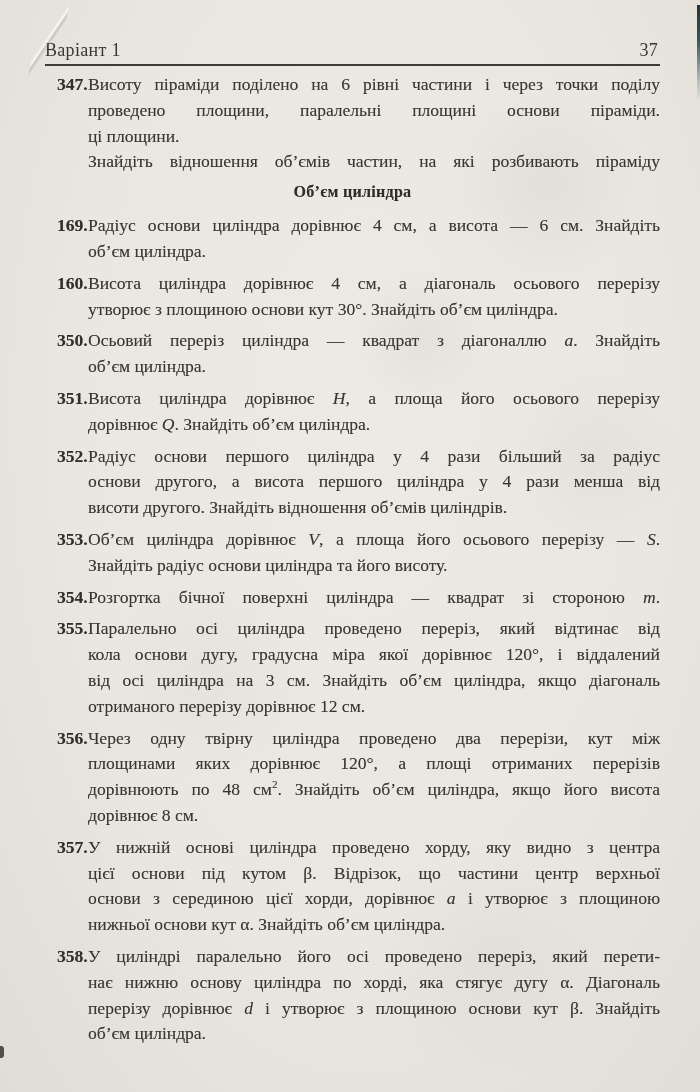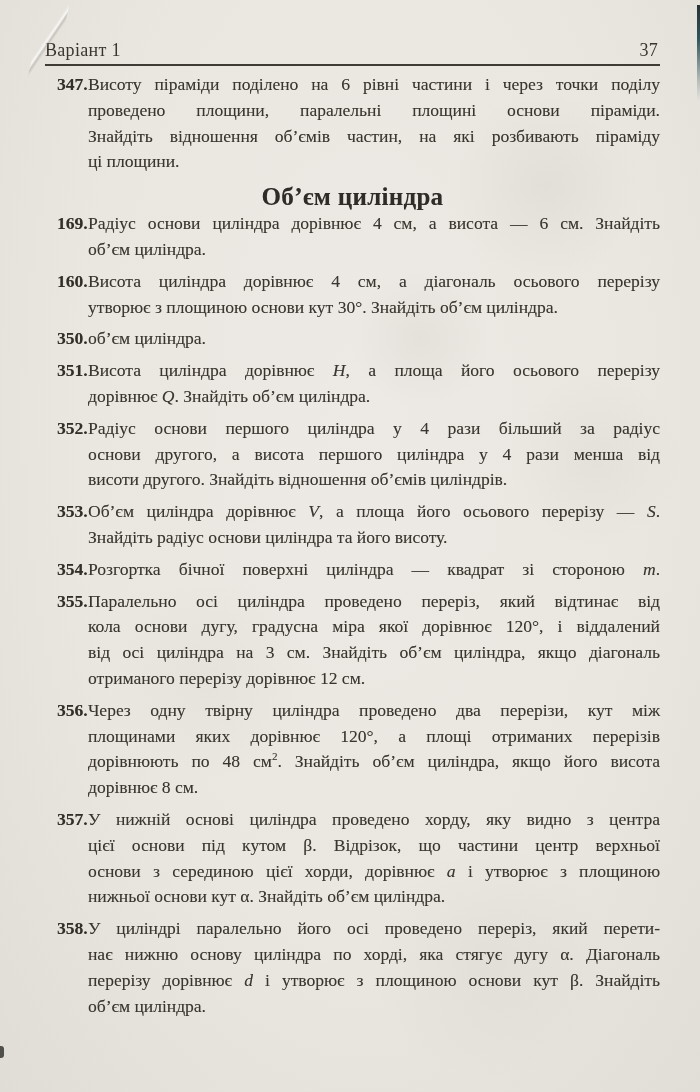--- a/index.html
+++ b/index.html
@@ -45,22 +45,22 @@
     margin:0 40px 0 45px;
     padding:40px 2px 3px 0;
     display:flex;justify-content:space-between;align-items:baseline;
     border-bottom:2px solid var(--rule);
     font-size:18px;
     letter-spacing:.3px;
   }
   
   main{margin:6px 40px 0 45px;}
   h2{
-    text-align:center;font-size:25px;font-weight:bold;color:#2f2b26;
-    margin:8px 0 0 0;letter-spacing:.3px;
+    text-align:center;font-size:16px;font-weight:bold;color:#2f2b26;
+    margin:8px 0 12px 0;letter-spacing:.3px;
     text-shadow:.2px .2px .5px rgba(58,54,47,.35);
   }
   .problem{
     position:relative;padding-left:43px;margin-bottom:6px;
     font-size:17.5px;line-height:25.8px;
     text-shadow:.2px .2px .5px rgba(58,54,47,.35);
   }
   .problem-number{
     position:absolute;left:12px;top:0;font-weight:bold;color:#322e28;
   }
@@ -82,22 +82,22 @@
     <span>37</span>
   </header>
 
   <main>
     <div id="intro-problems">
         <div class="problem">
           <span class="problem-number">347.</span>
           <div class="problem-body">
             <div class="line">Висоту піраміди поділено на 6 рівні частини і через точки поділу</div>
             <div class="line">проведено площини, паралельні площині основи піраміди.</div>
+            <div class="line line-last">ці площини.</div>
             <div class="line">Знайдіть відношення об’ємів частин, на які розбивають піраміду</div>
-            <div class="line line-last">ці площини.</div>
           </div>
         </div>
       </div>
     <h2>Об’єм циліндра</h2>
     <div id="cylinder-problems">
         <div class="problem">
           <span class="problem-number">169.</span>
           <div class="problem-body">
             <div class="line">Радіус основи циліндра дорівнює 4 см, а висота — 6 см. Знайдіть</div>
             <div class="line line-last">об’єм циліндра.</div>
@@ -106,20 +106,21 @@
         <div class="problem">
           <span class="problem-number">160.</span>
           <div class="problem-body">
             <div class="line">Висота циліндра дорівнює 4 см, а діагональ осьового перерізу</div>
             <div class="line line-last">утворює з площиною основи кут 30°. Знайдіть об’єм циліндра.</div>
           </div>
         </div>
         <div class="problem">
           <span class="problem-number">350.</span>
           <div class="problem-body">
+            <div class="line">Осьовий переріз циліндра — квадрат з діагоналлю <i>a</i>. Знайдіть</div>
             <div class="line line-last">об’єм циліндра.</div>
           </div>
         </div>
         <div class="problem">
           <span class="problem-number">351.</span>
           <div class="problem-body">
             <div class="line">Висота циліндра дорівнює <i>H</i>, а площа його осьового перерізу</div>
             <div class="line line-last">дорівнює <i>Q</i>. Знайдіть об’єм циліндра.</div>
           </div>
         </div>

